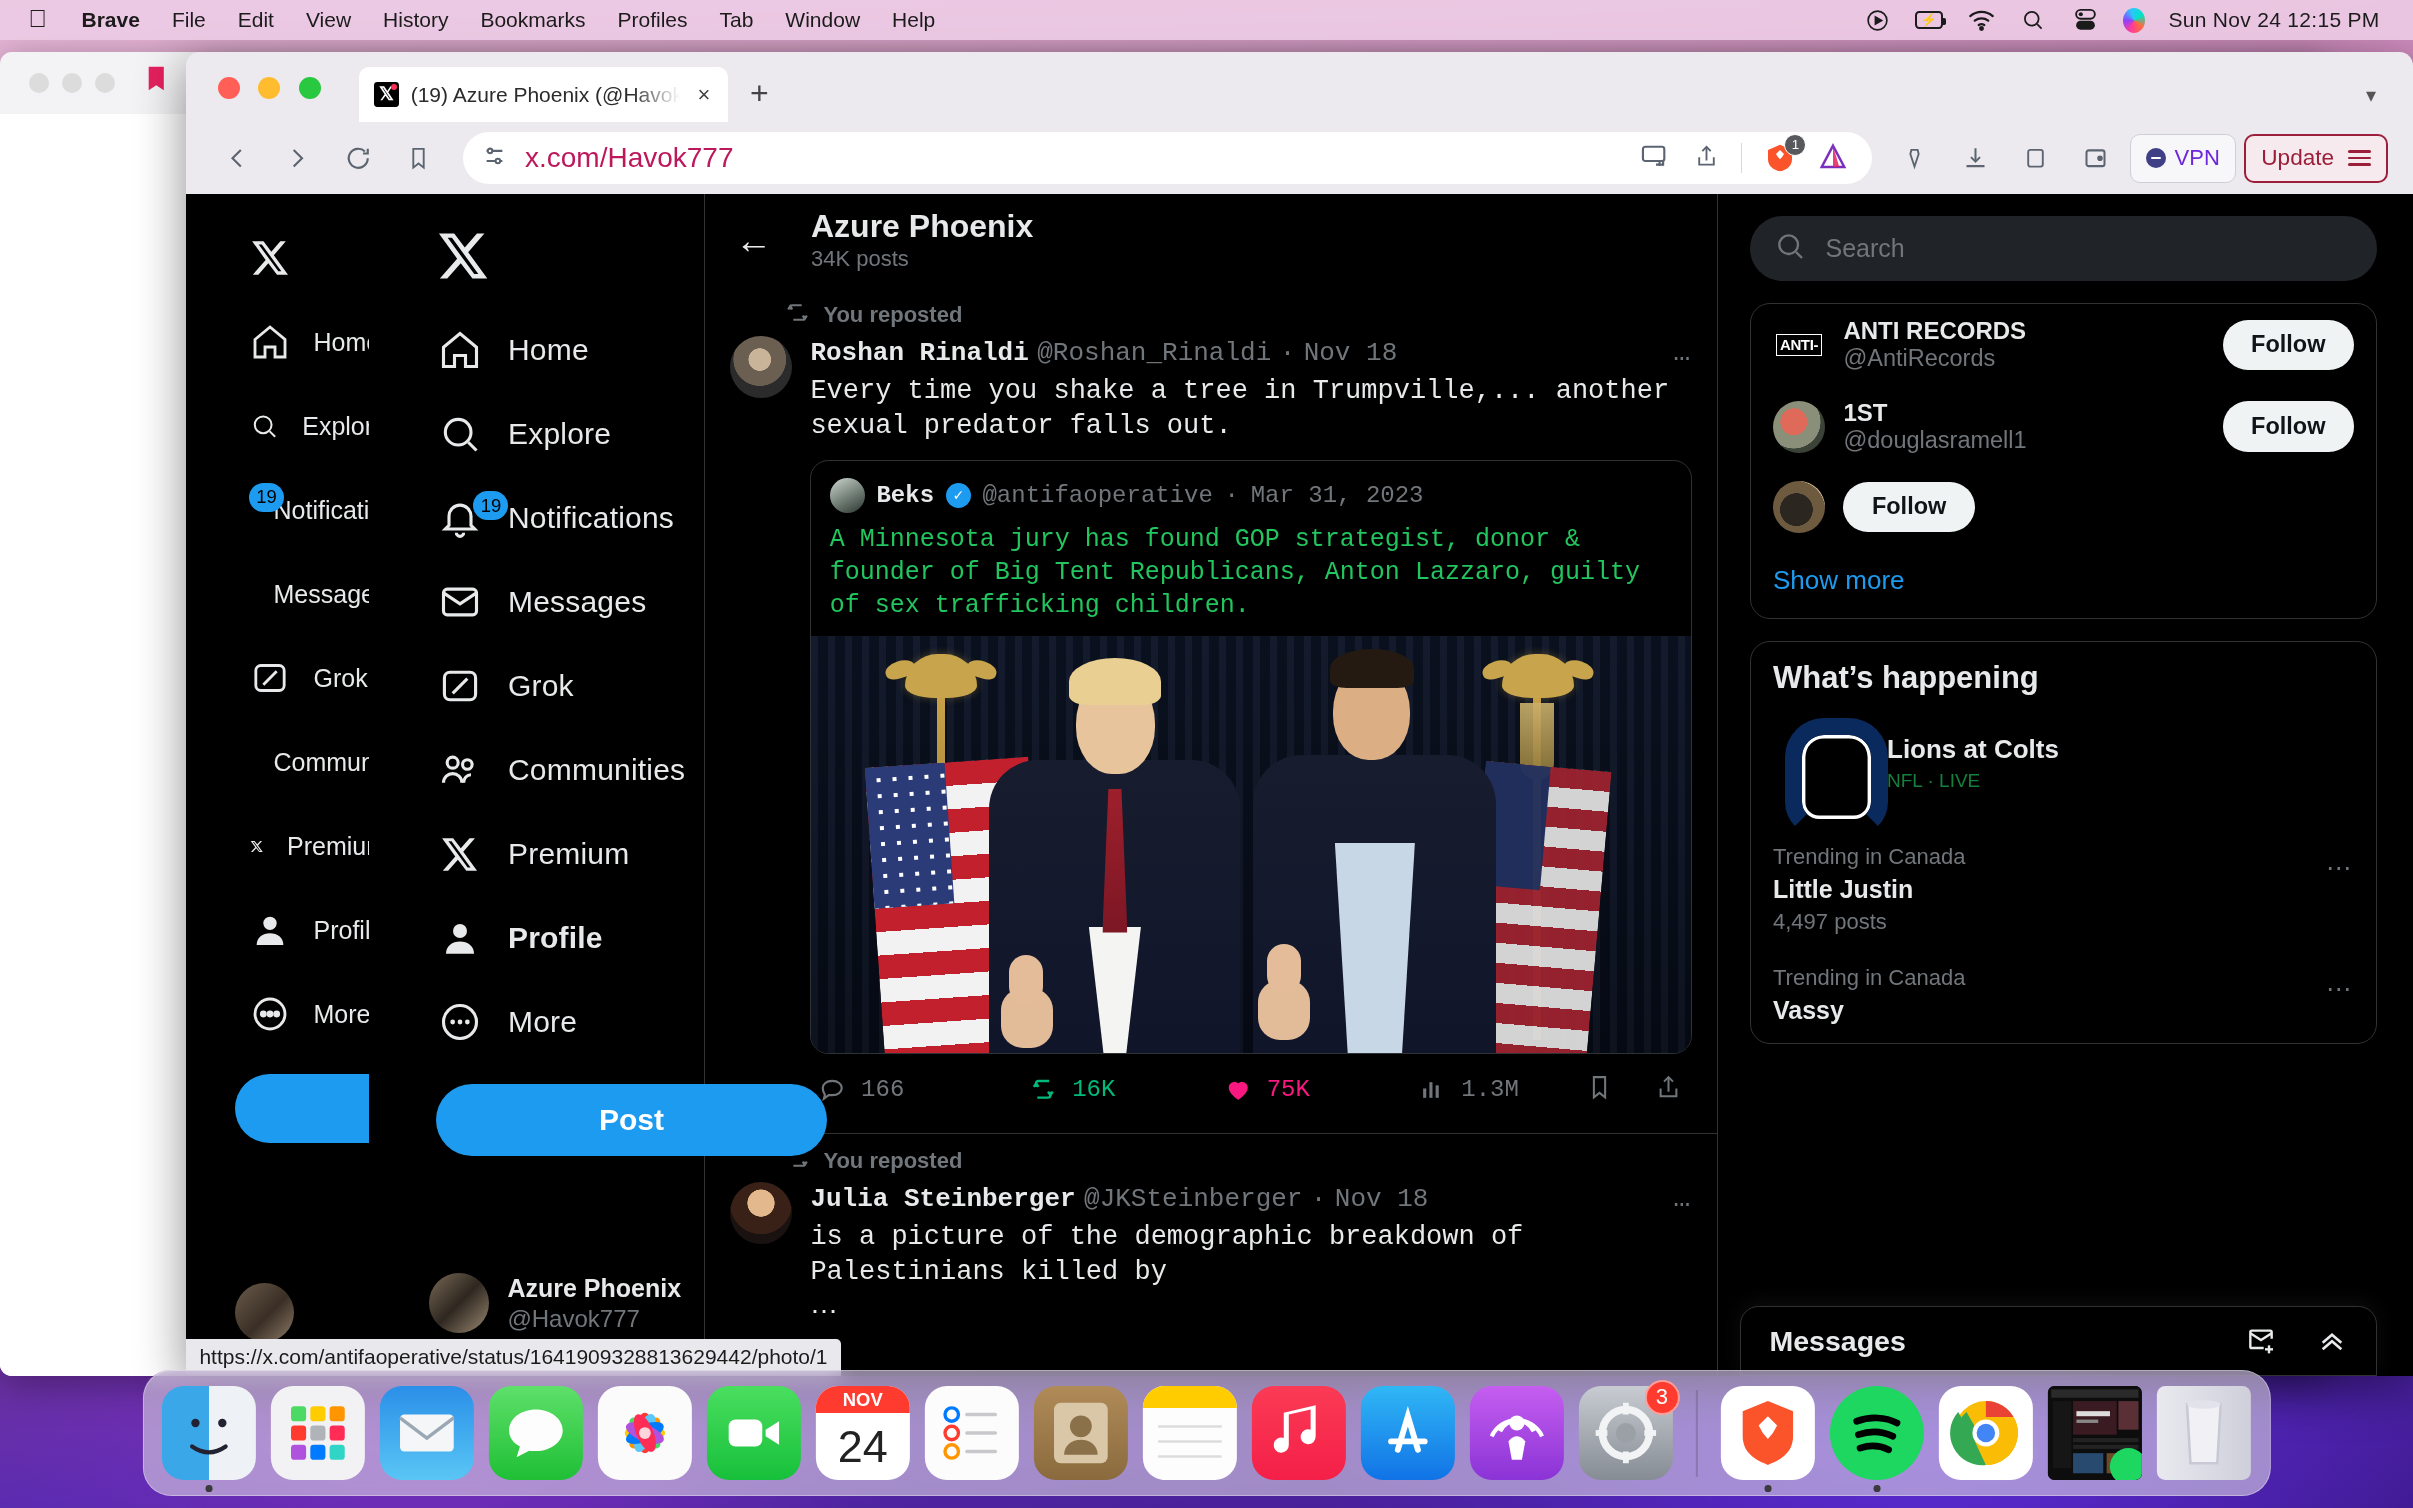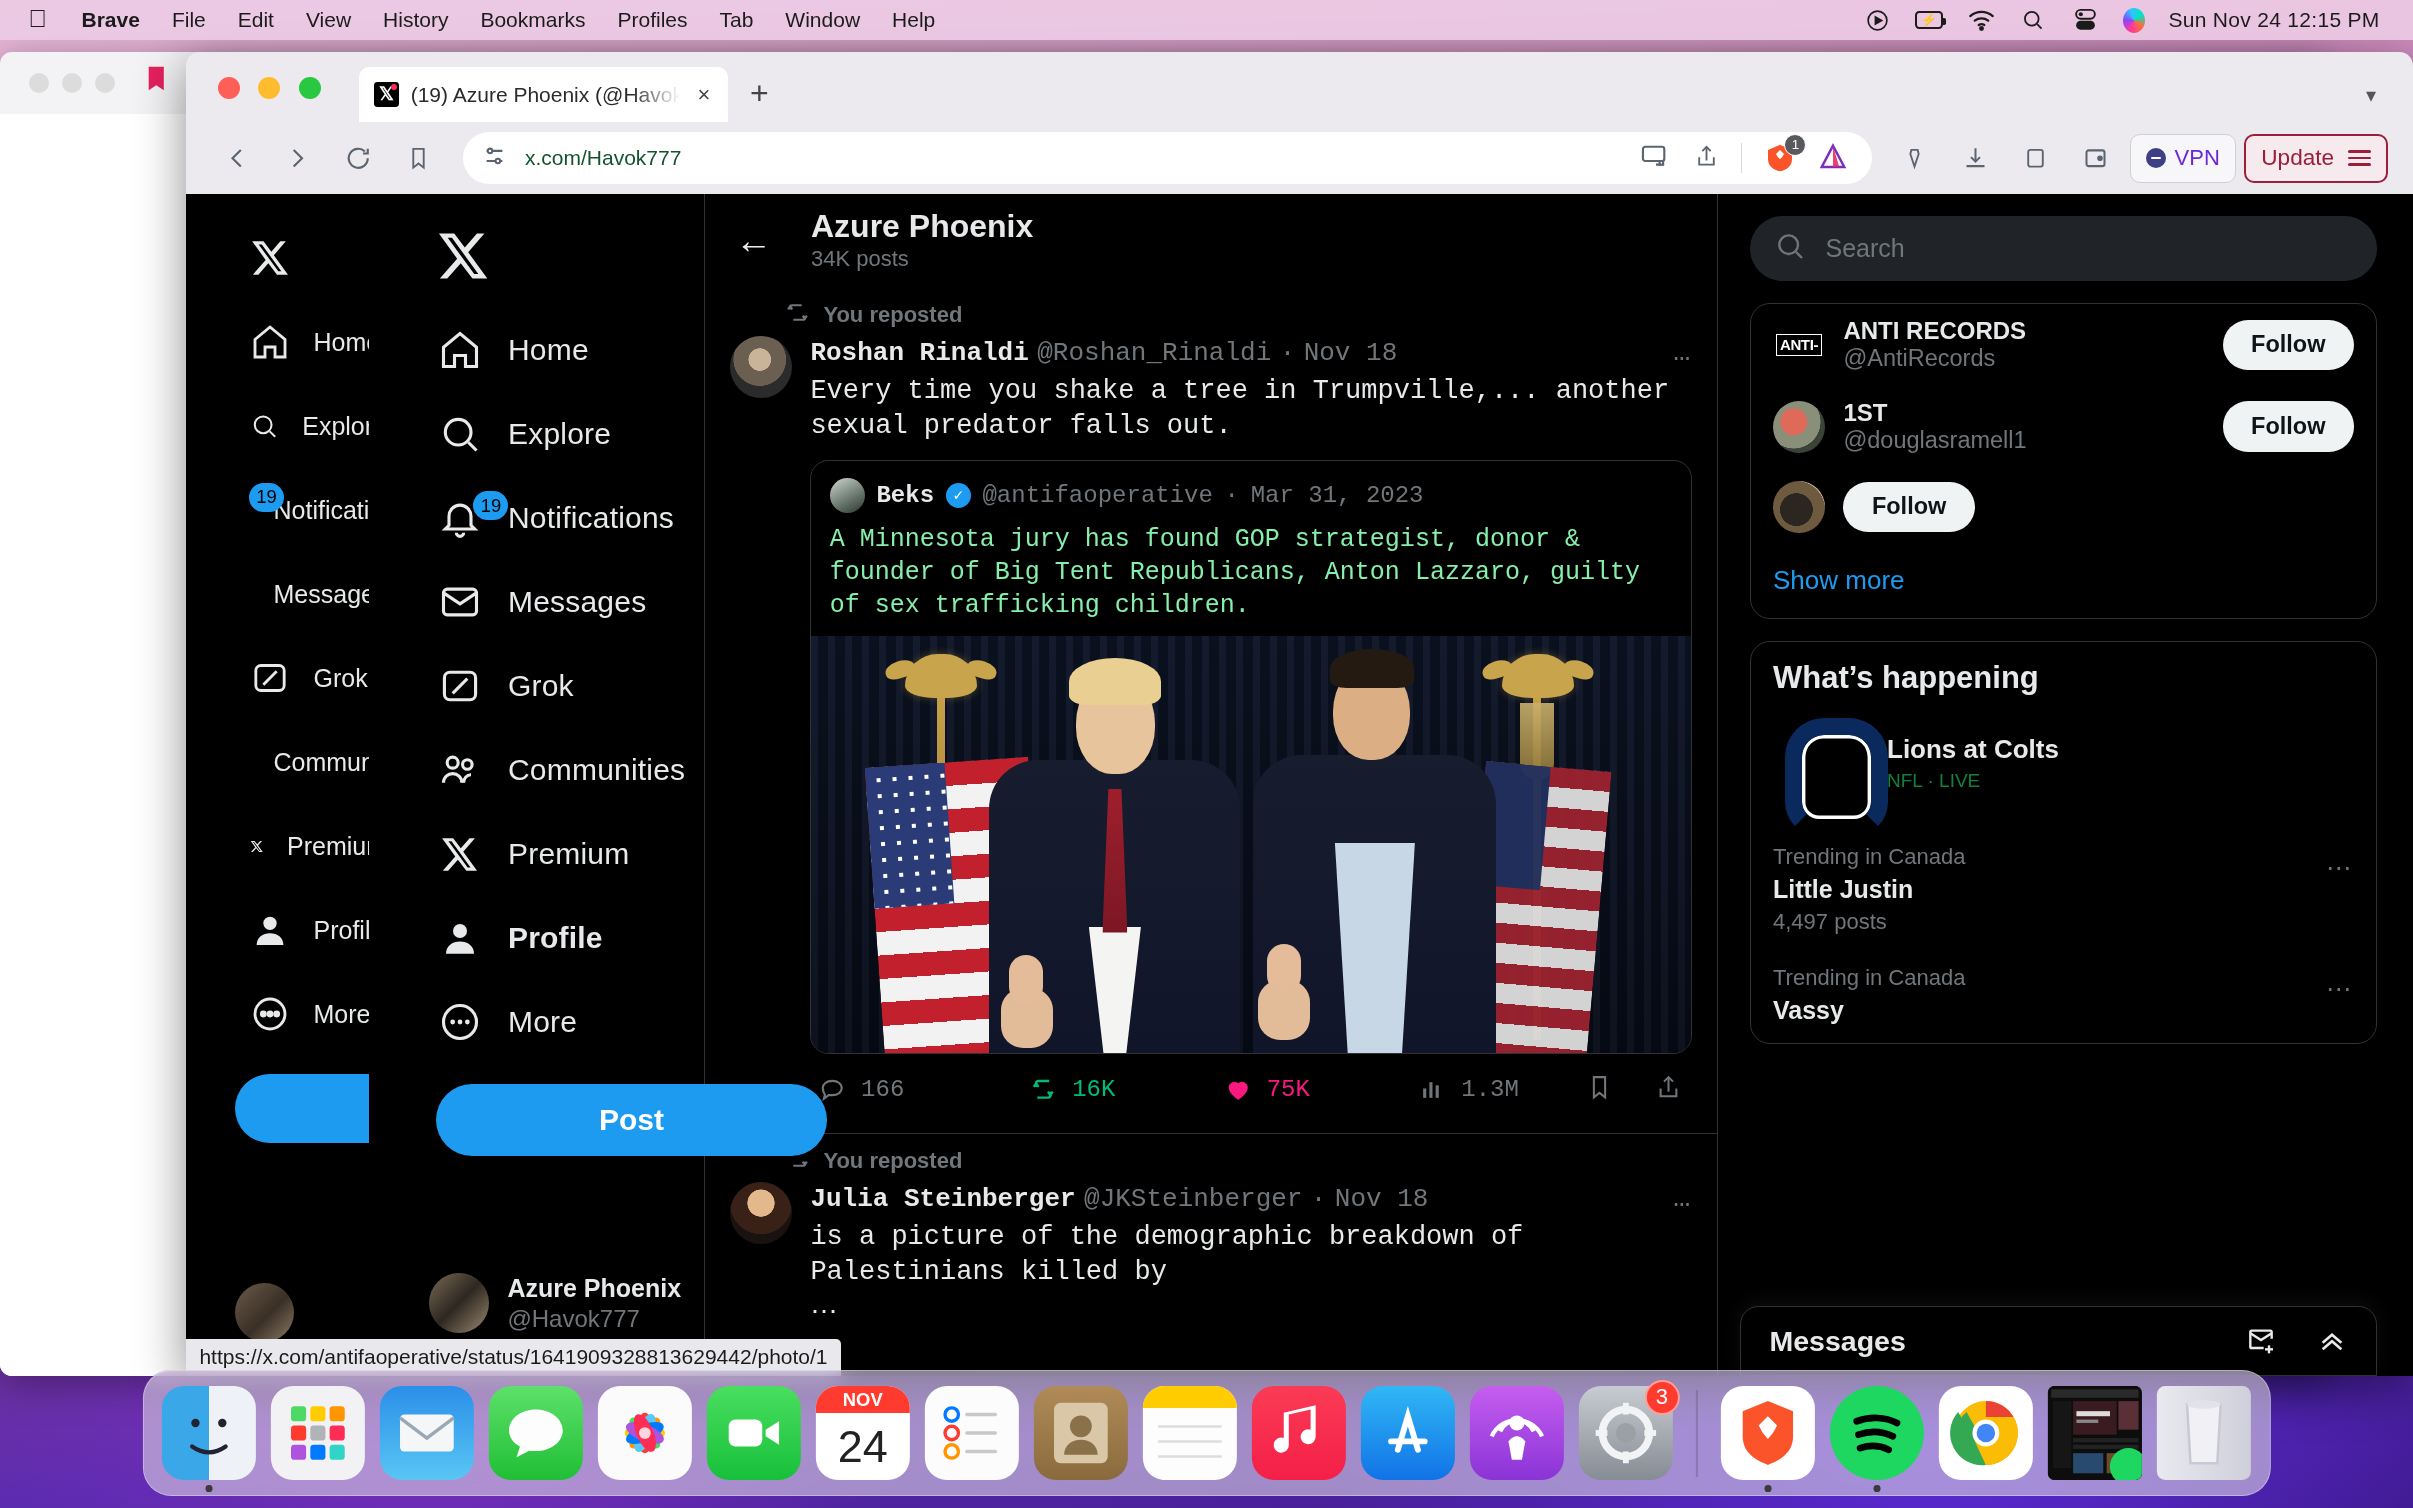--- a/index.html
+++ b/index.html
@@ -80,21 +80,21 @@
   .chev-down { position: absolute; right: 37px; bottom: 15px; font-size: 20px; color: #555; }
 
   .navbar { height: 72px; display: flex; align-items: center; padding: 0 25px; gap: 8.4px; background:#eceaee;}
   .nb-ic { width: 52px; height: 52px; display: flex; align-items: center; justify-content: center; color: #5b6470; }
   .nb-ic svg { display:block; }
   .urlbar {
     flex: 1; height: 52px; background: #fff; border-radius: 27px;
     display: flex; align-items: center; padding: 0 18.4px; gap: 17px; margin-left: 10px; margin-right: 8.4px;
     position: relative;
   }
-  .url-text { font-size: 21px; color: #14532d; }
+  .url-text { font-size: 28px; color: #be185d; }
   .url-right { margin-left: auto; display: flex; align-items: center; gap: 22px; padding-right: 5px;}
   .brave-lion { width: 32px; height: 32px; position: relative; }
   .badge-1 {
     position: absolute; right: -10px; top: -8.4px; width: 22px; height: 22px; border-radius: 50%;
     background: #58595c; color: #fff; font-size: 13.4px; display: flex; align-items: center; justify-content: center;
     border: 1.7px solid #fff;
   }
   .vpn-btn {
     height: 49px; border: 1.7px solid #cfcfd6; border-radius: 10px; display: flex; align-items: center;
     gap: 8.4px; padding: 0 15px; font-size: 22px; color: #6d28d9; background:#f7f6f8;
@@ -165,21 +165,21 @@
   .phandle, .pdate { color: #71767b; font-size: 26px; }
   .pdots { margin-left: auto; color: #71767b; font-size: 28.5px; letter-spacing: 1.7px; }
   .ptext { color: #e7e9ea; font-size: 27px; line-height: 1.32; margin-top: 5px; }
 
   .quote { border: 0.8px solid #2f3336; border-radius: 18.4px; overflow: hidden; margin-top: 15px; }
   .qhead { display: flex; align-items: center; gap: 11.7px; padding: 17px 18.4px 5px 18.4px; }
   .qav { width: 35px; height: 35px; border-radius: 50%; overflow: hidden; flex:0 0 auto;}
   .qname { color: #e7e9ea; font-size: 24px; font-weight: bold; }
   .verified { width: 25px; height: 25px; border-radius: 50%; background: #1d9bf0; display:flex;align-items:center;justify-content:center; color:#fff; font-size:16px;}
   .qmeta { color: #71767b; font-size: 24px; }
-  .qtext { color: #86efac; font-size: 25px; line-height: 1.33; padding: 5px 18.4px 13.4px 18.4px; }
+  .qtext { color: #22c55e; font-size: 25px; line-height: 1.33; padding: 5px 18.4px 13.4px 18.4px; }
   .qimg { width: 100%; height: 417px; position: relative; overflow: hidden; background:#0b1020;}
 
   
   .photo { position: absolute; inset: 0; background: linear-gradient(180deg,#0d1526 0%, #0a1020 55%, #070c18 100%); }
   .curtain { position:absolute; inset:0; background: repeating-linear-gradient(90deg, rgba(255,255,255,.028) 0 6.7px, rgba(0,0,0,.22) 6.7px 17px); }
   .flagpole { position: absolute; width: 7.5px; background: linear-gradient(180deg,#caa24a,#7c5f20); }
   .eagle { position: absolute; width: 72px; height: 44px; background:#c8a44c; border-radius: 50% 50% 46% 46% / 80% 80% 30% 30%; box-shadow: 0 0 8.4px rgba(200,160,70,.35);}
   .eagle:before,.eagle:after{content:"";position:absolute;top:6.7px;width:30px;height:17px;background:#c8a44c;border-radius:50% 50% 40% 40%;}
   .eagle:before{left:-20px;transform:rotate(-18deg);} .eagle:after{right:-20px;transform:rotate(18deg);}
   .usflag { position:absolute; width: 164px; height: 330px; overflow:hidden; transform: rotate(-4deg); }

